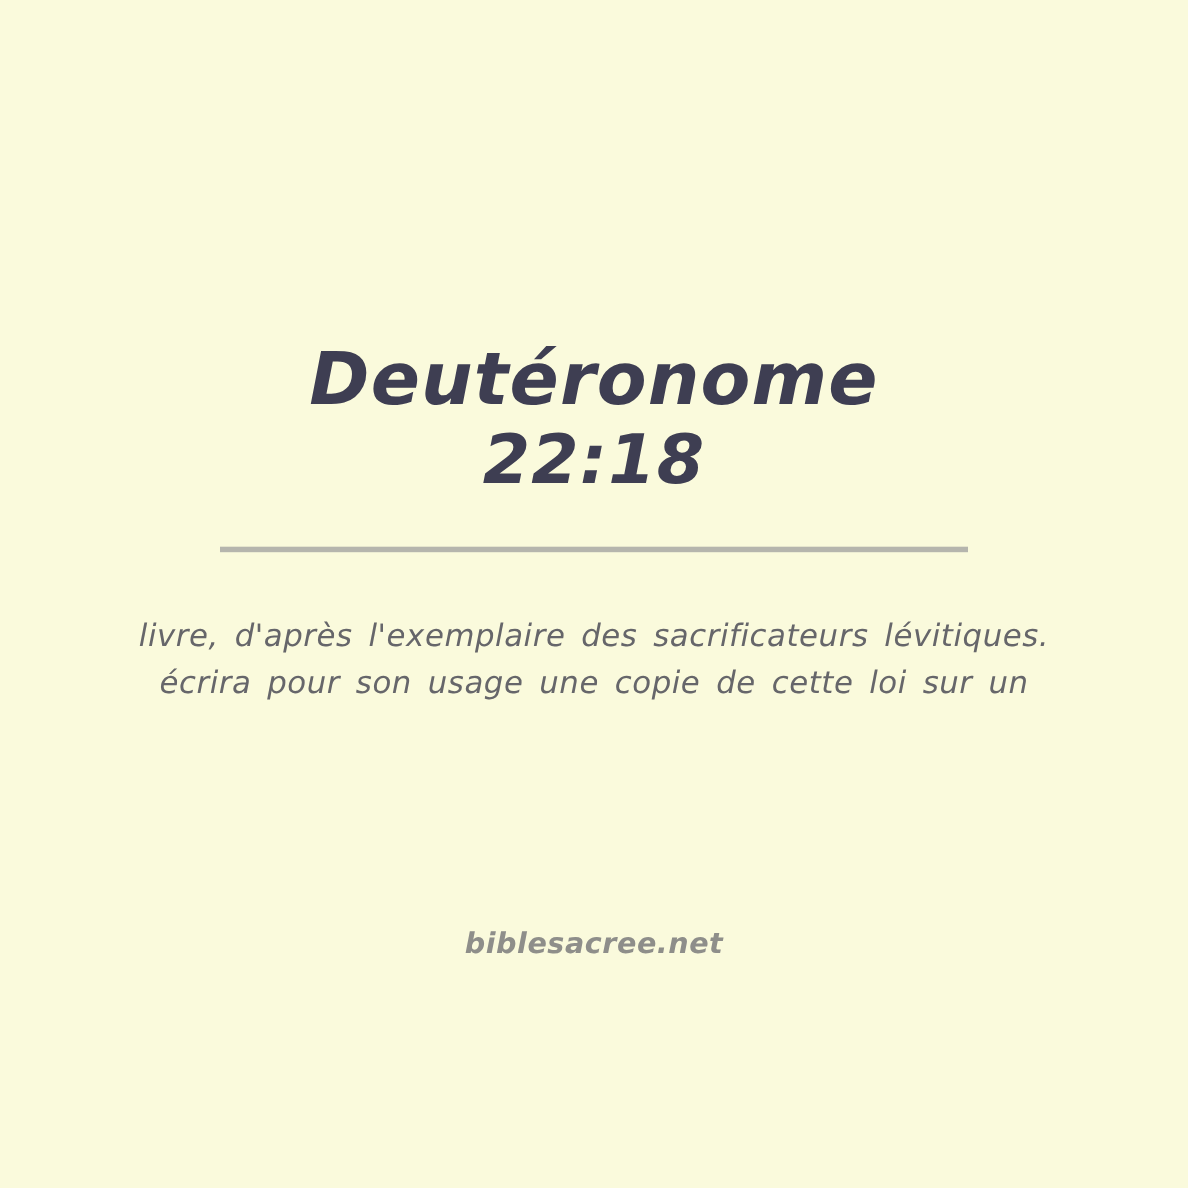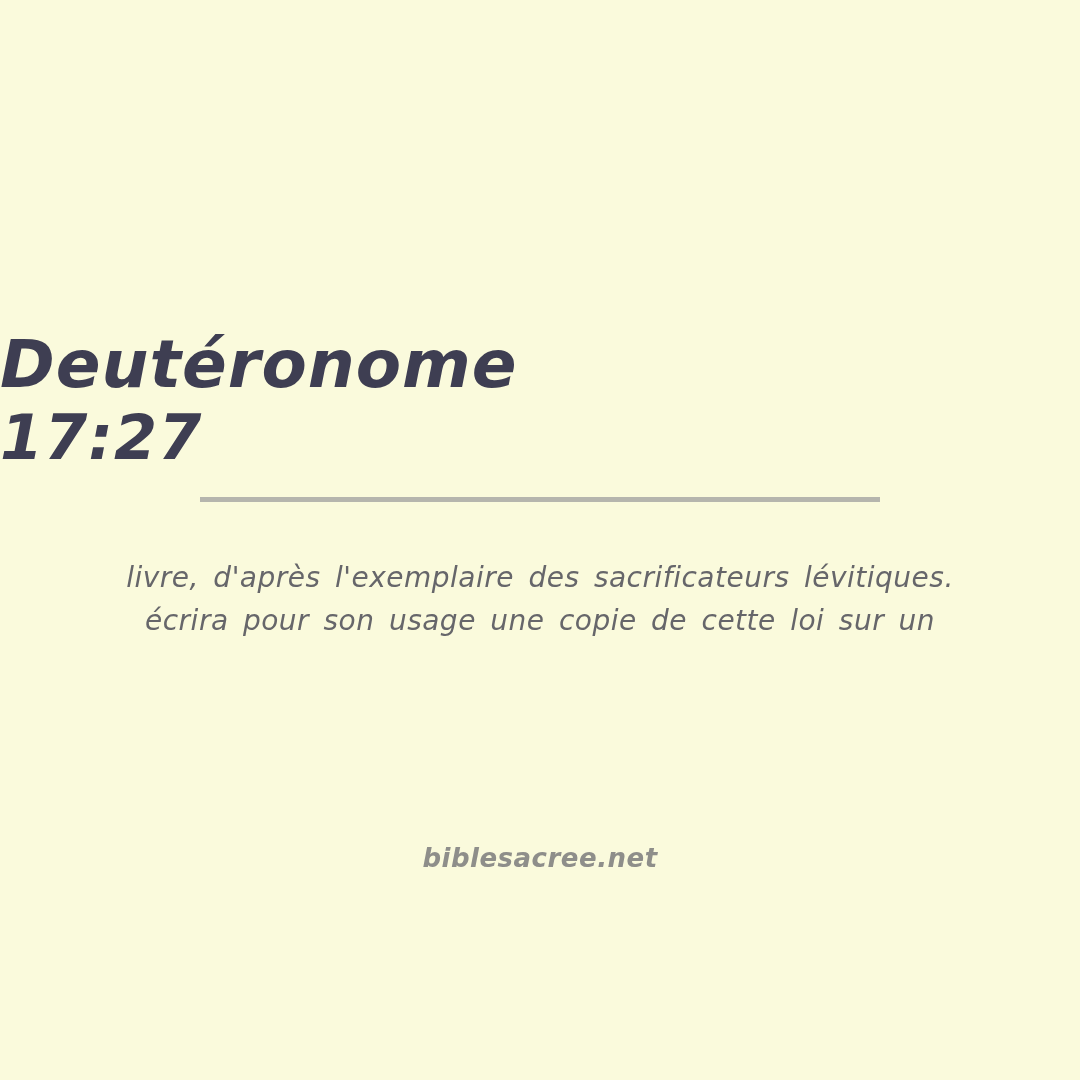--- a/index.html
+++ b/index.html
@@ -13,24 +13,24 @@
     position: relative;
     overflow: hidden;
     font-family: "DejaVu Sans", sans-serif;
   }
   .card {
     position: absolute;
     inset: 0;
   }
   .title-block {
     position: absolute;
-    top: 328px;
+    top: 308px;
     left: 0;
     width: 1080px;
-    text-align: left;
+    text-align: center;
     color: #3E3E52;
     font-style: italic;
     font-weight: bold;
     letter-spacing: 1px;
   }
   .title-book {
     font-size: 66px;
     line-height: 74px;
     display: block;
   }
@@ -78,21 +78,21 @@
     letter-spacing: 0.5px;
   }
 </style>
 </head>
 <body>
 
 <div class="card">
 
   <div class="title-block">
     <span class="title-book">Deutéronome</span>
-    <span class="title-ref">17:27</span>
+    <span class="title-ref">22:18</span>
   </div>
 
   <div class="divider"></div>
 
   <div class="verse-block">
     <span class="verse-line">livre, d'après l'exemplaire des sacrificateurs lévitiques.</span>
     <span class="verse-line">écrira pour son usage une copie de cette loi sur un</span>
   </div>
 
   <div class="source-block">biblesacree.net</div>

